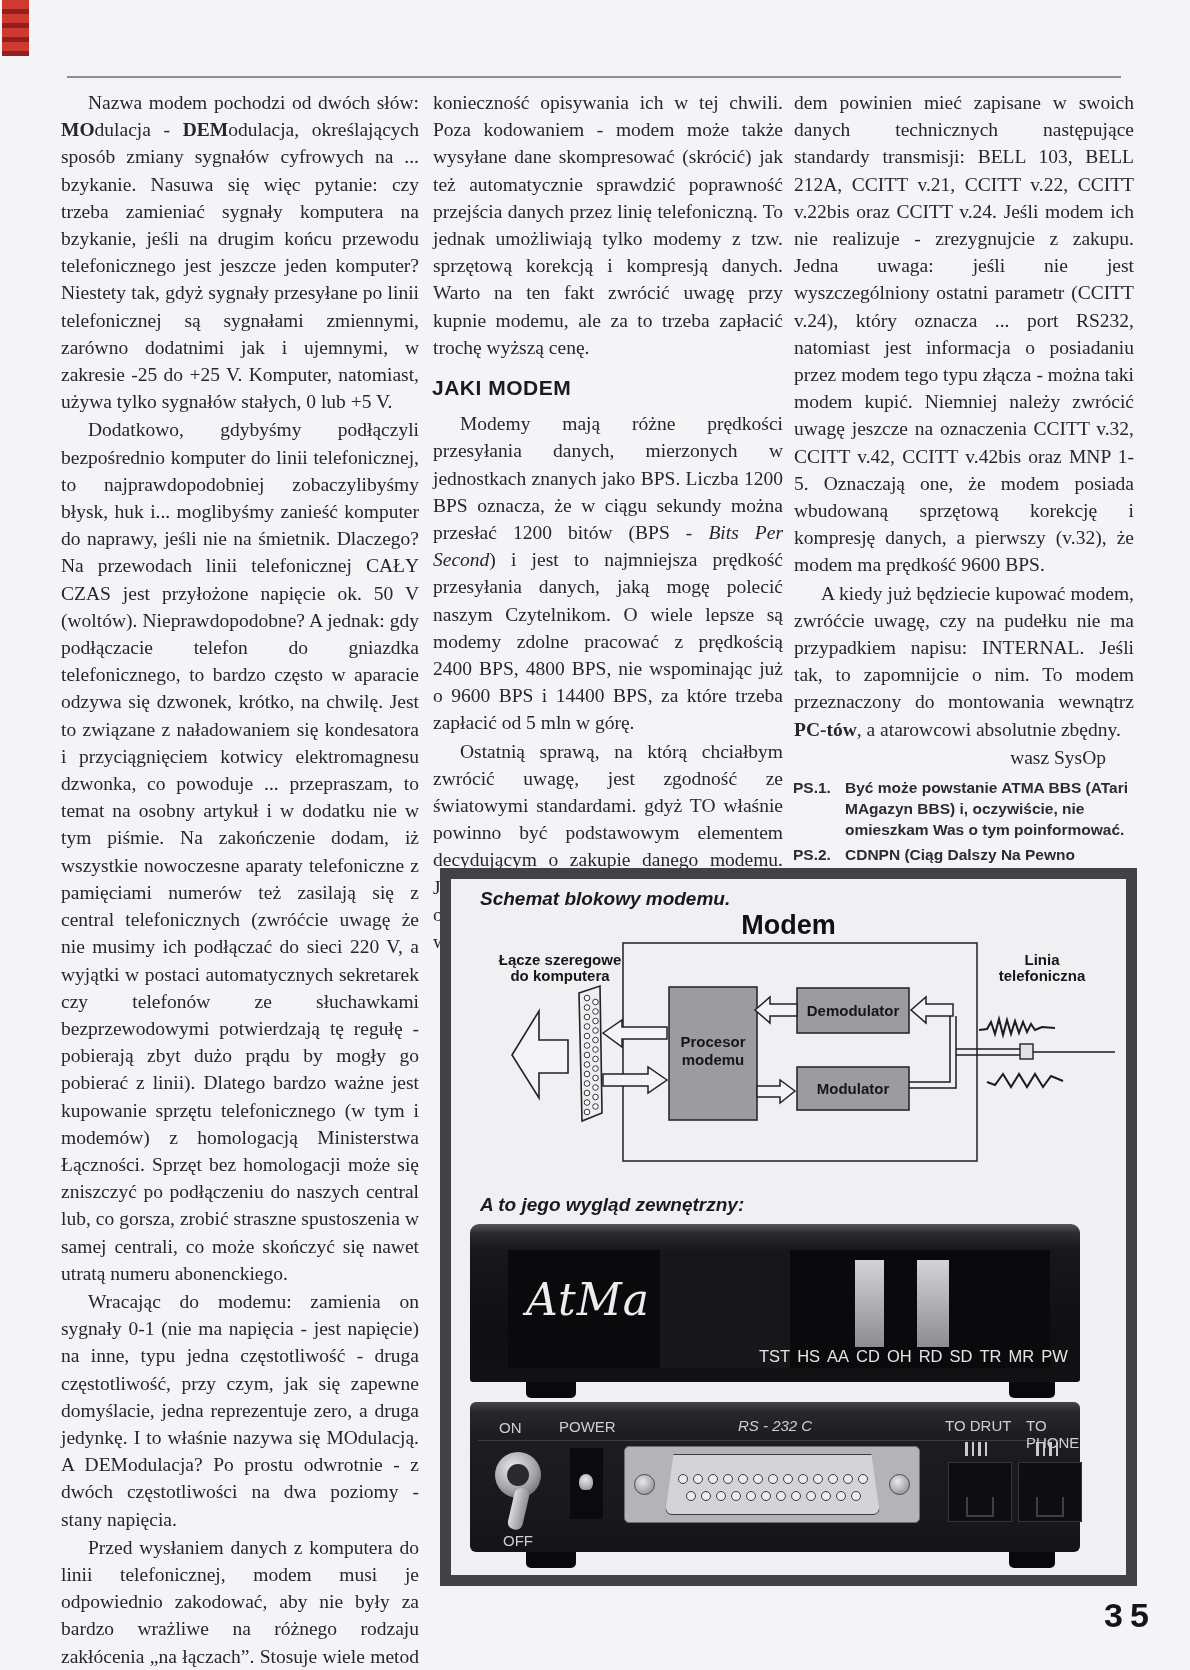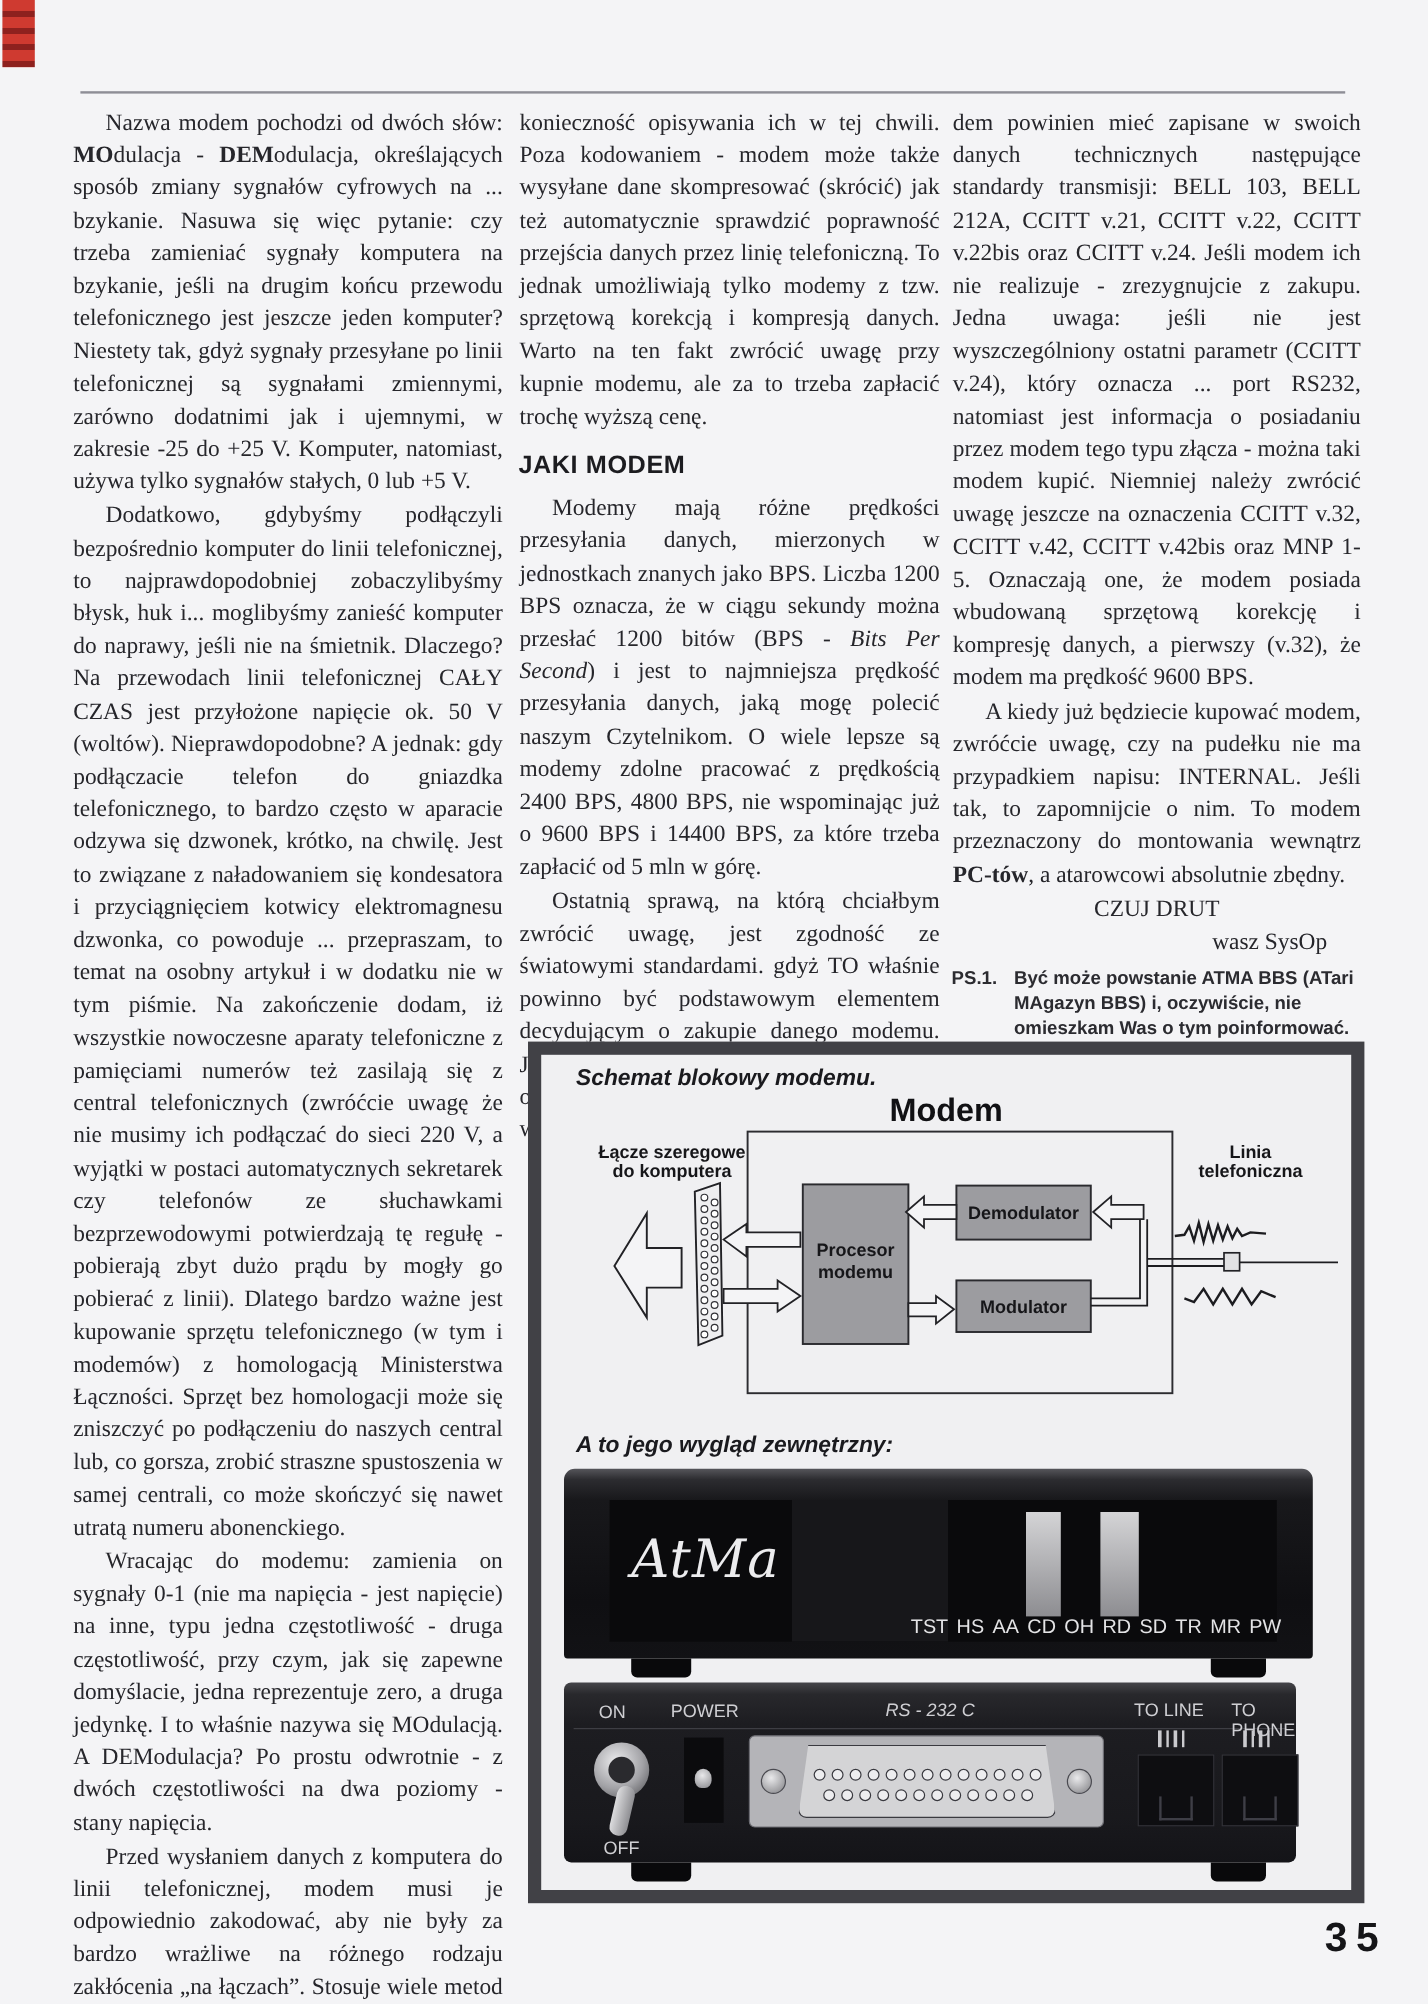--- a/index.html
+++ b/index.html
@@ -29,21 +29,21 @@
   .fig-caption{position:absolute;left:29px;font-family:"Liberation Sans",sans-serif;
         font-style:italic;font-weight:bold;font-size:19px;color:#1a1a1e;}
   .fig-caption.c1{top:9px;}
   .fig-caption.c2{top:315px;}
   .fig-title{position:absolute;left:0;right:0;top:31px;text-align:center;
         font-family:"Liberation Sans",sans-serif;font-weight:bold;font-size:27px;color:#111114;}
   .diagram-svg{position:absolute;left:16px;top:56px;}
   .diagram-svg text{font-family:"Liberation Sans",sans-serif;font-weight:bold;fill:#161619;}
   
   .front-photo{position:absolute;left:19px;top:345px;width:610px;height:158px;border-radius:9px 9px 3px 3px;
-        background:linear-gradient(180deg,#55555a 0,#2c2c30 9px,#18181b 26px,#0f0f12 70%,#121215);padding-left:14px;}
+        background:linear-gradient(180deg,#55555a 0,#2c2c30 9px,#18181b 26px,#0f0f12 70%,#121215);}
   .front-inner{position:absolute;left:38px;top:26px;right:30px;bottom:14px;background:#0a0a0c;}
   .front-panel-mid{position:absolute;left:190px;top:26px;width:130px;bottom:14px;background:#17171a;}
   .brand{position:absolute;left:56px;top:50px;font-family:"DejaVu Serif",serif;font-style:italic;
         font-size:44px;color:#ececee;letter-spacing:1px;}
   .slot{position:absolute;top:36px;height:87px;background:linear-gradient(180deg,#d4d4d6,#8d8d91);}
   .slot.s1{left:385px;width:29px;}
   .slot.s2{left:447px;width:32px;}
   .led-row{position:absolute;left:289px;top:123px;width:320px;display:flex;gap:7px;
         font-family:"Liberation Sans",sans-serif;font-size:16.5px;color:#e4e4e6;}
   .foot{position:absolute;height:16px;background:#09090b;border-radius:0 0 5px 5px;}
@@ -92,21 +92,20 @@
   <div class="col col-mid">
     <p class="noindent">konieczność opisywania ich w tej chwili. Poza kodowaniem - modem może także wysyłane dane skompresować (skrócić) jak też automatycznie sprawdzić poprawność przejścia danych przez linię telefoniczną. To jednak umożliwiają tylko modemy z tzw. sprzętową korekcją i kompresją danych. Warto na ten fakt zwrócić uwagę przy kupnie modemu, ale za to trzeba zapłacić trochę wyższą cenę.</p>
     <div class="section-heading">JAKI MODEM</div>
     <p><span>Modemy mają różne prędkości przesyłania danych, mierzonych w jednostkach znanych jako BPS. Liczba 1200 BPS oznacza, że w ciągu sekundy można przesłać 1200 bitów (BPS - </span><i>Bits Per Second</i><span>) i jest to najmniejsza prędkość przesyłania danych, jaką mogę polecić naszym Czytelnikom. O wiele lepsze są modemy zdolne pracować z prędkością 2400 BPS, 4800 BPS, nie wspominając już o 9600 BPS i 14400 BPS, za które trzeba zapłacić od 5 mln w górę.</span></p>
     <p>Ostatnią sprawą, na którą chciałbym zwrócić uwagę, jest zgodność ze światowymi standardami. gdyż TO właśnie powinno być podstawowym elementem decydującym o zakupie danego modemu. Jeśli modem nie jest standardowy - to oferuje same kłopoty i zmartwienia. Na co więc należy zwrócić uwagę? Wybrany mo-</p>
   </div>
 
   <div class="col col-right">
     <p class="noindent">dem powinien mieć zapisane w swoich danych technicznych następujące standardy transmisji: BELL 103, BELL 212A, CCITT v.21, CCITT v.22, CCITT v.22bis oraz CCITT v.24. Jeśli modem ich nie realizuje - zrezygnujcie z zakupu. Jedna uwaga: jeśli nie jest wyszczególniony ostatni parametr (CCITT v.24), który oznacza ... port RS232, natomiast jest informacja o posiadaniu przez modem tego typu złącza - można taki modem kupić. Niemniej należy zwrócić uwagę jeszcze na oznaczenia CCITT v.32, CCITT v.42, CCITT v.42bis oraz MNP 1-5. Oznaczają one, że modem posiada wbudowaną sprzętową korekcję i kompresję danych, a pierwszy (v.32), że modem ma prędkość 9600 BPS.</p>
     <p><span>A kiedy już będziecie kupować modem, zwróćcie uwagę, czy na pudełku nie ma przypadkiem napisu: INTERNAL. Jeśli tak, to zapomnijcie o nim. To modem przeznaczony do montowania wewnątrz </span><b>PC-tów</b><span>, a atarowcowi absolutnie zbędny.</span></p>
-    <p class="signoff">CZUJ DRUT</p>
     <p class="byline">wasz  SysOp</p>
     <div class="ps-block">
       <div class="ps-row">
         <span class="ps-label">PS.1.</span>
         <span class="ps-text">Być może powstanie ATMA BBS (ATari MAgazyn BBS) i, oczywiście, nie omieszkam Was o tym poinformować.</span>
       </div>
       <div class="ps-row">
         <span class="ps-label">PS.2.</span>
         <span class="ps-text">CDNPN (Ciąg Dalszy Na Pewno Nastąpi)</span>
       </div>
@@ -208,21 +207,21 @@
       </div>
       <div class="foot" style="left:56px;top:158px;width:50px;"></div>
       <div class="foot" style="left:539px;top:158px;width:46px;"></div>
     </div>
 
     <div class="rear-photo">
       <div class="rear-groove"></div>
       <div class="rear-label" style="left:29px;top:17px;">ON</div>
       <div class="rear-label" style="left:89px;top:16px;">POWER</div>
       <div class="rear-label" style="left:268px;top:15px;font-style:italic;">RS - 232 C</div>
-      <div class="rear-label" style="left:475px;top:15px;">TO LINE</div>
+      <div class="rear-label" style="left:475px;top:15px;">TO DRUT</div>
       <div class="rear-label" style="left:556px;top:15px;">TO PHONE</div>
       <div class="ticks" style="left:495px;">
           <i></i>
           <i></i>
           <i></i>
           <i></i>
         </div>
       <div class="ticks" style="left:566px;">
           <i></i>
           <i></i>

